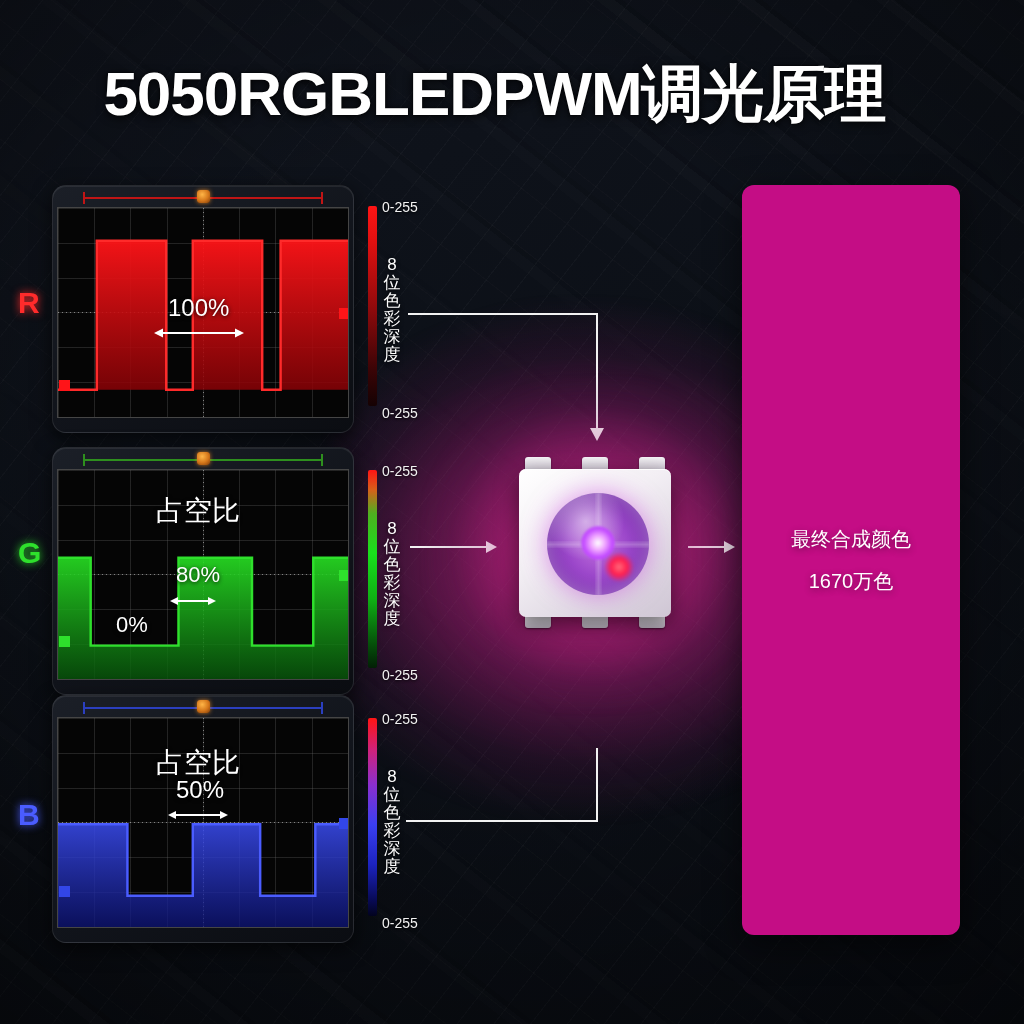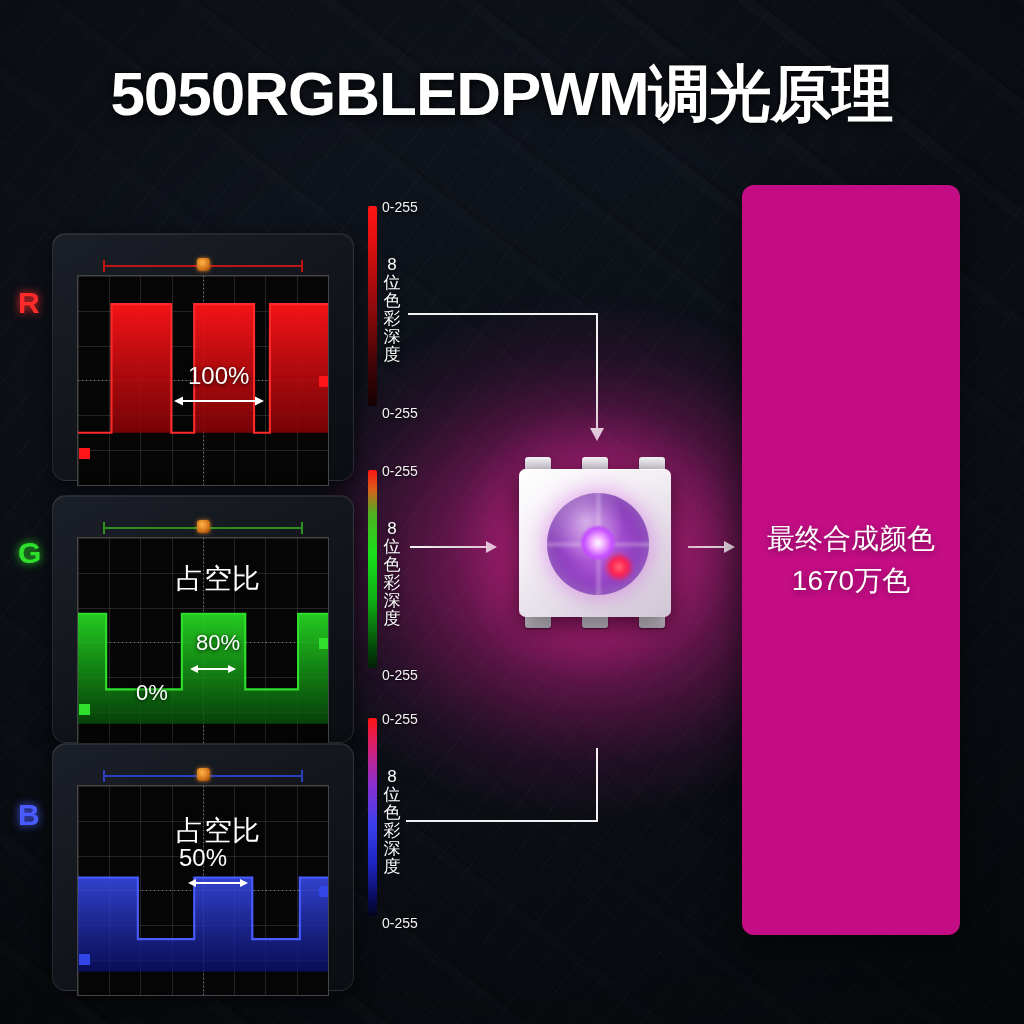--- a/index.html
+++ b/index.html
@@ -51,40 +51,39 @@
     background: radial-gradient(ellipse 90% 80% at 50% 45%, rgba(0,0,0,0) 40%, rgba(0,0,0,0.55) 100%);
   }
   .pcb-glow {
     position:absolute; left:330px; top:300px; width:560px; height:520px;
     background: radial-gradient(ellipse at 45% 50%, rgba(236,40,150,0.40) 0%, rgba(150,25,110,0.18) 45%, rgba(0,0,0,0) 72%);
     filter: blur(6px);
   }
 
   
   #title {
-    position: absolute; left: 15px; top: 52px; width: 973px;
+    position: absolute; left: 8px; top: 52px; width: 973px;
     text-align: center;
     color: #ffffff;
     font-size: 62px;
     font-weight: bold;
     letter-spacing: -1px;
     text-shadow: 0 2px 10px rgba(0,0,0,0.85), 0 0 2px rgba(0,0,0,0.9);
     white-space: nowrap;
   }
 
   
   .scope {
     position: absolute;
     width: 302px; height: 248px;
     background: linear-gradient(150deg,#1b1f27 0%, #11141b 55%, #0b0d12 100%);
     border-radius: 14px;
     border: 1px solid rgba(255,255,255,0.10);
     box-shadow: 0 6px 20px rgba(0,0,0,0.65), inset 0 1px 0 rgba(255,255,255,0.07);
-    padding: 24px;
-    margin-top: 48px;
+    padding: 4px;
   }
   .scope-top {
     position: relative;
     height: 14px;
     margin: 0 26px 3px 26px;
   }
   .scope-top .bar {
     position: absolute; left: 0; right: 0; top: 7px; height: 2px;
   }
   .scope-top .tick {
@@ -261,21 +260,21 @@
   
   #result {
     position: absolute; left: 742px; top: 185px;
     width: 218px; height: 750px;
     border-radius: 12px;
     display: flex; align-items: center; justify-content: center;
     box-shadow: 0 10px 34px rgba(0,0,0,0.55);
   }
   #result-text {
     color: #ffffff;
-    font-size: 28px;
+    font-size: 20px;
     line-height: 42px;
     text-align: center;
     text-shadow: 0 2px 7px rgba(0,0,0,0.45);
   }
 </style>
 </head>
 <body>
 
 <div id="stage">
 
@@ -385,21 +384,21 @@
             <stop offset="0%" stop-color="#3a4cf0" stop-opacity="0.85"></stop>
             <stop offset="100%" stop-color="#0a1070" stop-opacity="0.75"></stop>
           </linearGradient>
         </defs>
         <path d="M0,104 L68,104 L68,174 L132,174 L132,104 L198,104 L198,174 L252,174 L252,104 L284,104 L284,211 L0,211 Z" fill="url(#bfill)" stroke="none"></path>
         <path d="M0,104 L68,104 L68,174 L132,174 L132,104 L198,104 L198,174 L252,174 L252,104 L284,104" fill="none" stroke="#4a5cff" stroke-width="2.4"></path>
       </svg>
       <div class="ch-marker" style="top:168px; background:#3246e8;"></div>
       <div class="ch-marker-r" style="top:100px; background:#3246e8;"></div>
       <div class="annot" style="left:98px; top:26px; font-size:28px;">占空比</div>
-      <div class="annot" style="left:101px; top:58px; font-size:24px;">50%</div>
+      <div class="annot" style="left:118px; top:58px; font-size:24px;">50%</div>
       <svg style="position:absolute; left:110px; top:90px;" width="60" height="14">
         <line x1="5" y1="7" x2="55" y2="7" stroke="#fff" stroke-width="2"></line>
         <polygon points="0,7 8,3 8,11" fill="#fff"></polygon>
         <polygon points="60,7 52,3 52,11" fill="#fff"></polygon>
       </svg>
     </div>
   </div>
   <div class="scope-label" style="top:798px; color:#4a5cff;">B</div>
 
   <div class="depth" style="left:362px; top:706px; height:222px;">

